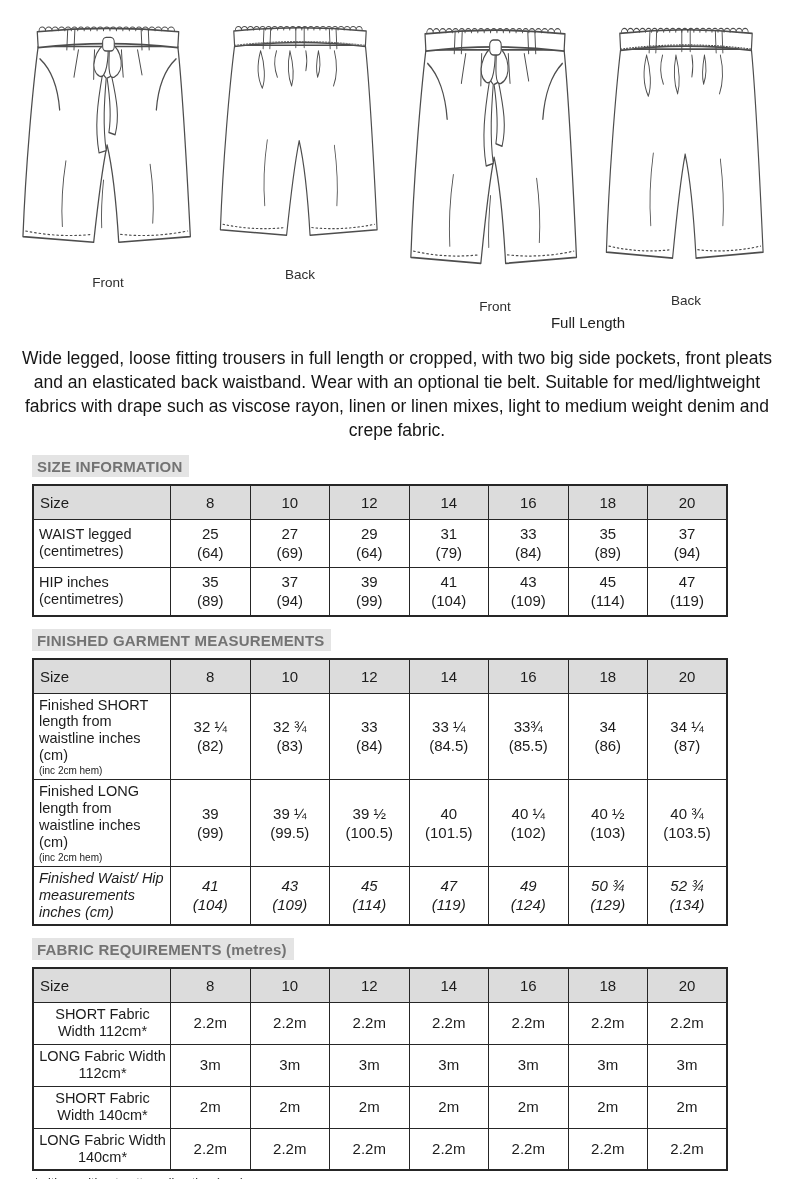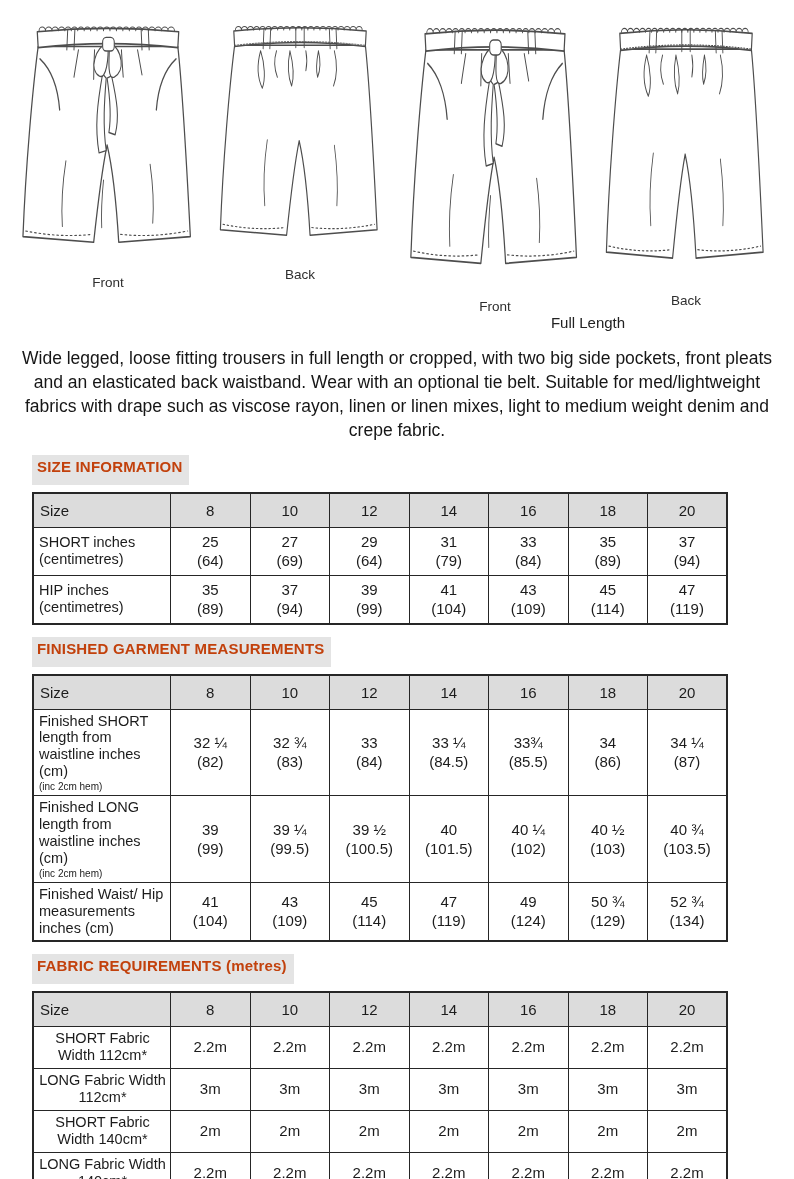--- a/index.html
+++ b/index.html
@@ -27,22 +27,22 @@
   svg.art { display:block; }
 
   
   .description {
     text-align:center; font-size:17.5px; line-height:1.38;
     margin:10px 22px 0; color:#161616;
   }
 
   
   .sec-heading {
-    display:inline-block; margin:12px 0 0 32px; padding:3px 7px 10px 5px;
-    font-size:15px; font-weight:700; background:#e4e4e4; color:#c2410c;
+    display:inline-block; margin:12px 0 0 32px; padding:3px 7px 2px 5px;
+    font-size:15px; font-weight:700; background:#e4e4e4; color:#737373;
     letter-spacing:0.2px;
   }
 
   
   table.data-table {
     border-collapse:collapse; table-layout:fixed;
     width:696px; margin:7px 0 0 32px;
     border:2.5px solid #262626; font-size:15px; color:#1c1c1c;
   }
   .data-table th, .data-table td { border:1.5px solid #262626; }
@@ -54,21 +54,21 @@
   .data-table tbody th.row-label {
     font-weight:400; text-align:left; padding:3px 4px 3px 5px;
     font-size:14.5px; line-height:1.16; background:#fff;
   }
   .data-table tbody td {
     text-align:center; white-space:pre-line; padding:4px 2px; line-height:1.3;
   }
   .row-label .note { display:block; font-size:10px; margin-top:1px; }
   table.size-table tbody tr { height:46px; }
   table.finished-table tbody tr.tall { height:74px;margin-top:44px; }
-  table.finished-table tbody tr.mid { height:54px; }
+  table.finished-table tbody tr.mid { height:54px;font-style:italic; }
   table.fabric-table tbody tr { height:42px; }
   table.fabric-table tbody th.row-label { text-align:center; }
 
   
   .footnote { margin:5px 0 0 34px; font-size:12.5px; color:#222; }
 
   .hidden-defs { position:absolute; width:0; height:0; overflow:hidden; }
 </style>
 </head>
 <body>
@@ -177,21 +177,21 @@
             <th>10</th>
             <th>12</th>
             <th>14</th>
             <th>16</th>
             <th>18</th>
             <th>20</th>
           </tr>
         </thead>
         <tbody>
           <tr>
-            <th class="row-label"><span>SHORT inches (centimetres)</span></th>
+            <th class="row-label"><span>WAIST legged (centimetres)</span></th>
             <td>25
 (64)</td>
             <td>27
 (69)</td>
             <td>29
 (64)</td>
             <td>31
 (79)</td>
             <td>33
 (84)</td>

